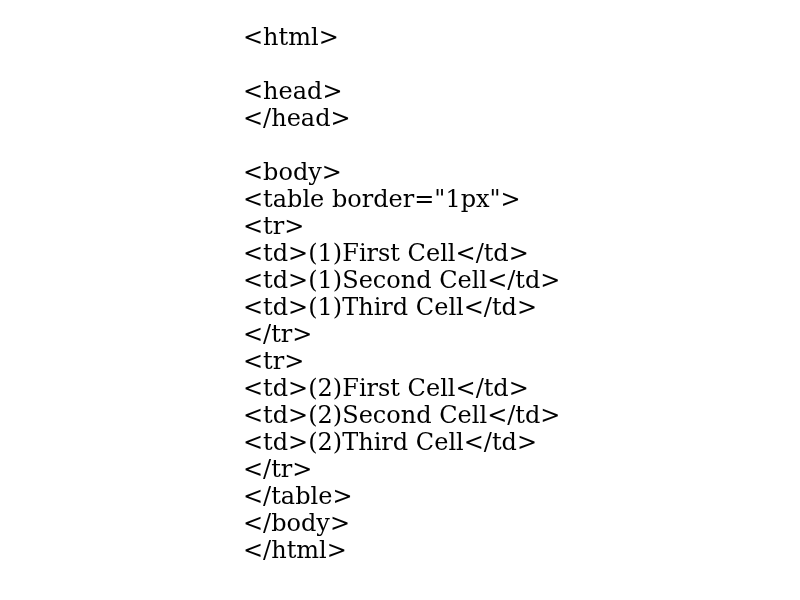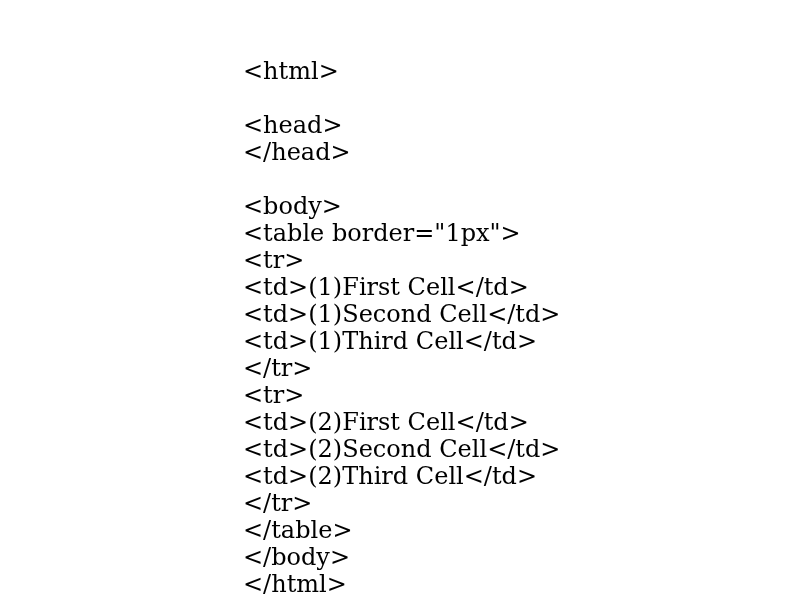--- a/index.html
+++ b/index.html
@@ -16,21 +16,20 @@
   }
   .code-block {
     position: absolute;
     left: 243px;
     top: 24px;
     color: #000000;
     font-size: 24px;
     line-height: 27px;
     white-space: pre;
     font-family: "DejaVu Serif", serif;
-    margin-top: 34px;
   }
   .code-line {
     height: 27px;
     white-space: pre;
   }
 </style>
 </head>
 <body style="background: rgb(255, 255, 255);">
 
 <div class="code-block" style="color: rgb(0, 0, 0);"><div class="code-line">&lt;html&gt;</div><div class="code-line">&nbsp;</div><div class="code-line">&lt;head&gt;</div><div class="code-line">&lt;/head&gt;</div><div class="code-line">&nbsp;</div><div class="code-line">&lt;body&gt;</div><div class="code-line">&lt;table border="1px"&gt;</div><div class="code-line">&lt;tr&gt;</div><div class="code-line">&lt;td&gt;(1)First Cell&lt;/td&gt;</div><div class="code-line">&lt;td&gt;(1)Second Cell&lt;/td&gt;</div><div class="code-line">&lt;td&gt;(1)Third Cell&lt;/td&gt;</div><div class="code-line">&lt;/tr&gt;</div><div class="code-line">&lt;tr&gt;</div><div class="code-line">&lt;td&gt;(2)First Cell&lt;/td&gt;</div><div class="code-line">&lt;td&gt;(2)Second Cell&lt;/td&gt;</div><div class="code-line">&lt;td&gt;(2)Third Cell&lt;/td&gt;</div><div class="code-line">&lt;/tr&gt;</div><div class="code-line">&lt;/table&gt;</div><div class="code-line">&lt;/body&gt;</div><div class="code-line">&lt;/html&gt;</div></div>

